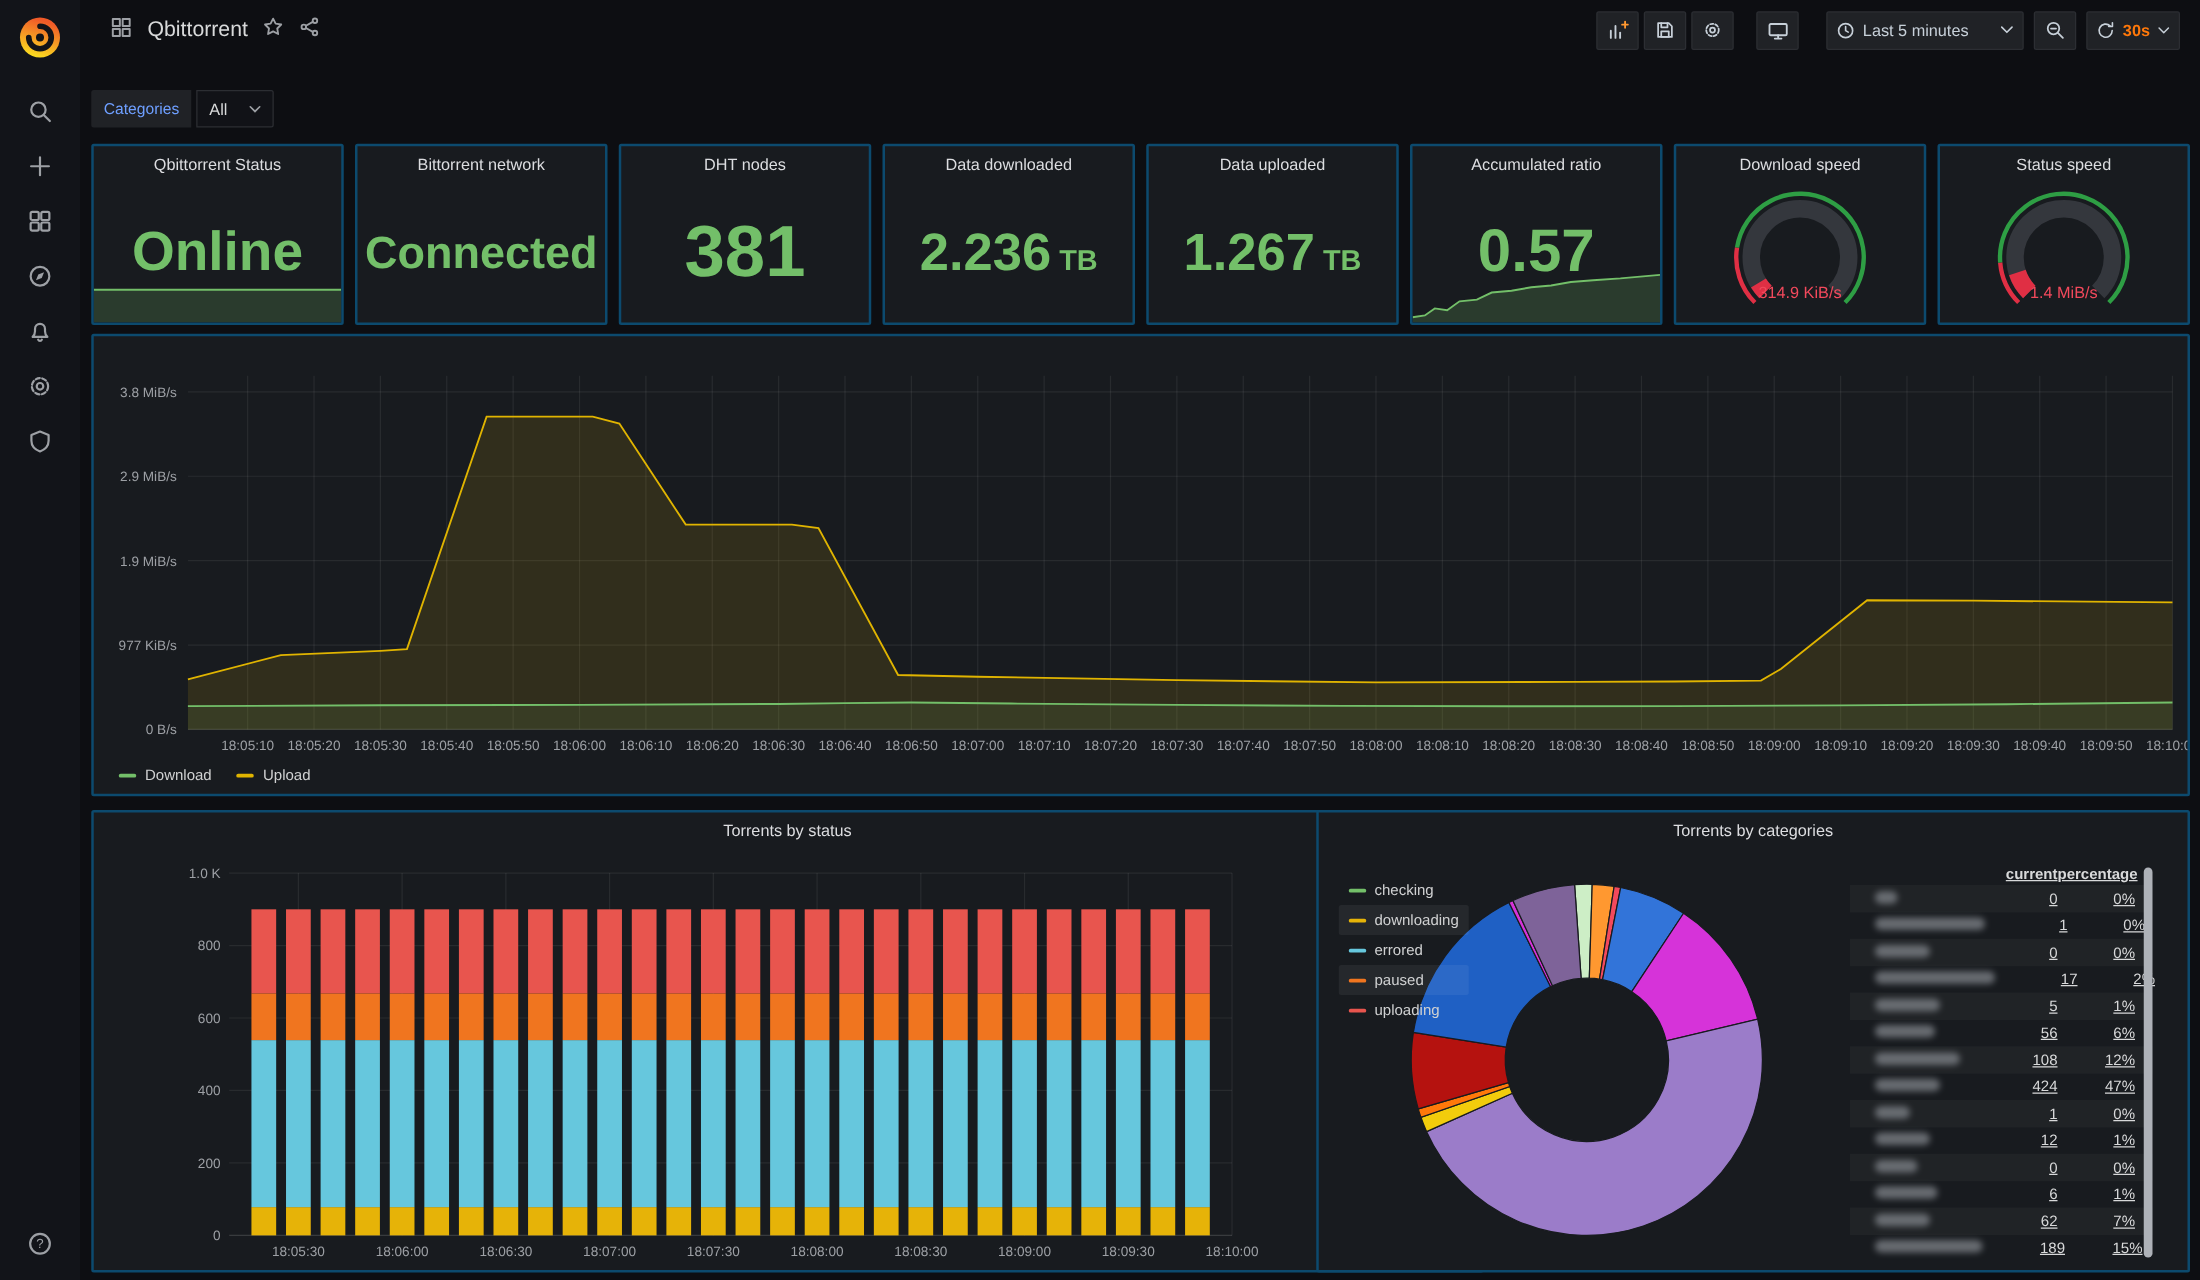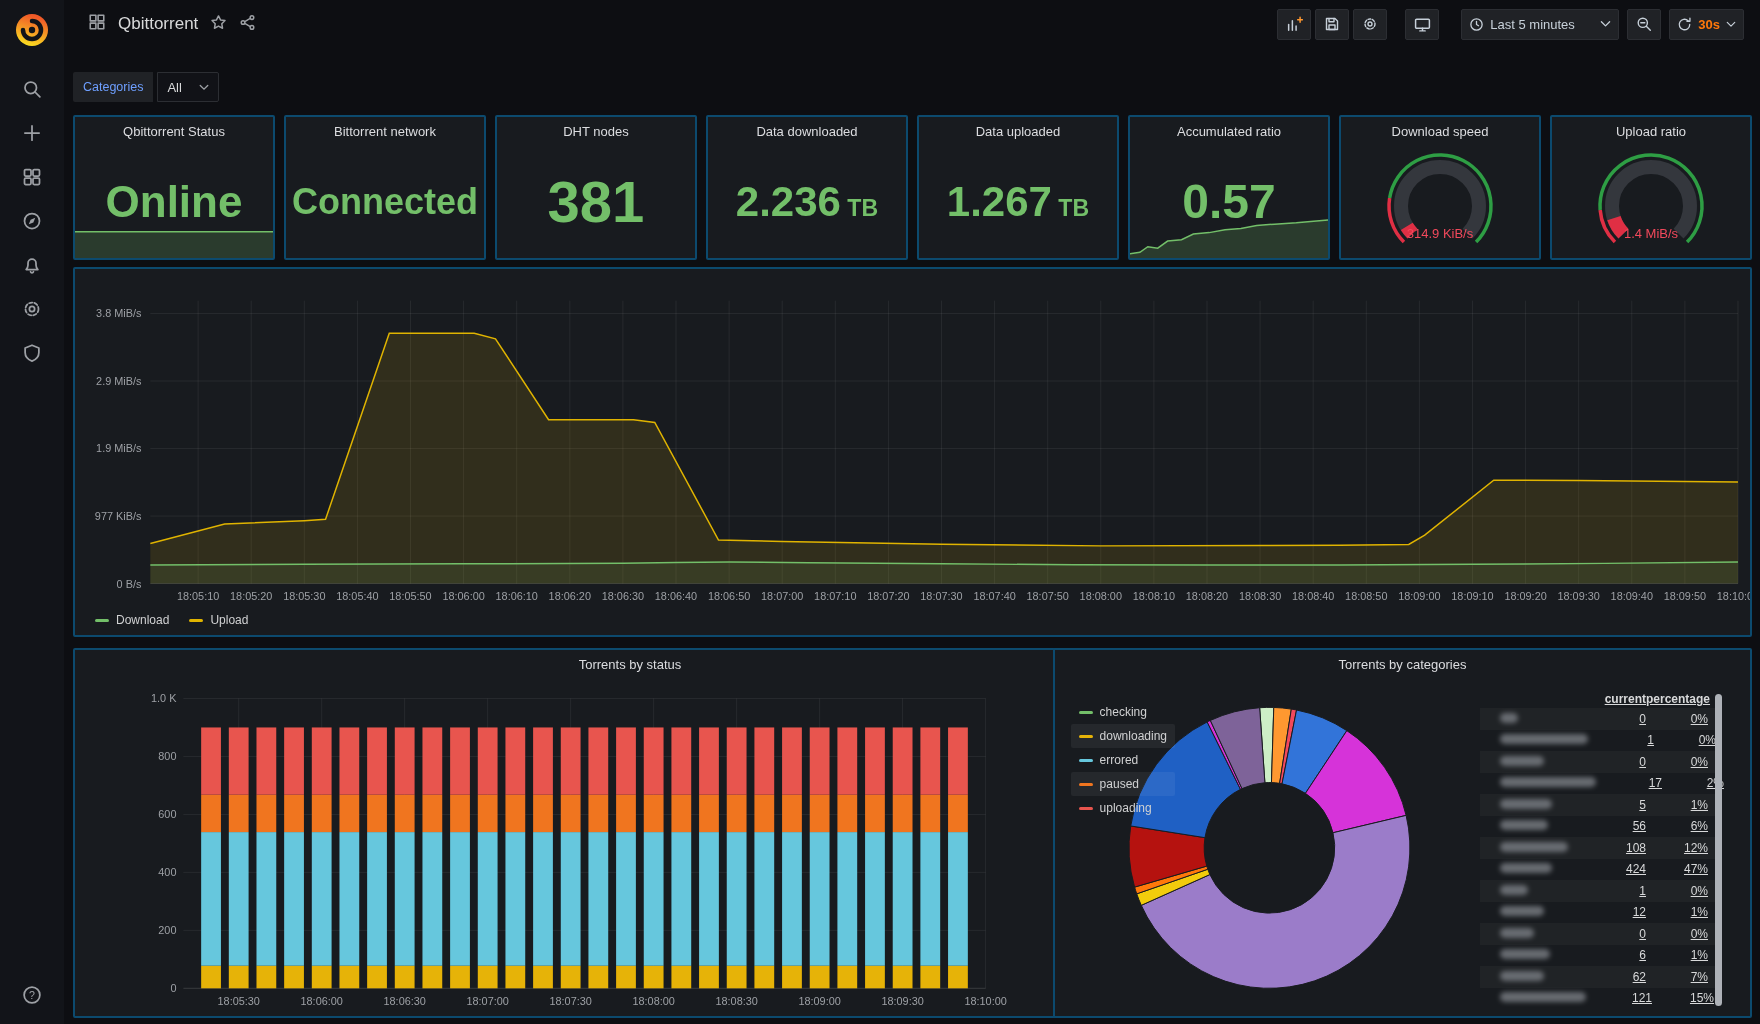--- a/index.html
+++ b/index.html
@@ -294,21 +294,21 @@
           <svg width="150" height="112">
             <path d="M47.42283553372464 87.57716446627535A39 39 0 1 1 102.57716446627535 87.57716446627535" stroke="#34373d" stroke-width="14" fill="none"></path>
             <path d="M47.42283553372464 87.57716446627535A39 39 0 0 1 41.7470335901904 80.377444023922" stroke="#e02f44" stroke-width="14" fill="none"></path>
             <path d="M38.93755415948607 96.06244584051393A51 51 0 0 1 24.627894629647976 52.02184228294822" stroke="#e02f44" stroke-width="3.5" fill="none"></path>
             <path d="M24.627894629647976 52.02184228294822A51 51 0 1 1 111.06244584051393 96.06244584051393" stroke="#2e9e44" stroke-width="3.5" fill="none"></path>
             <text x="75" y="92" text-anchor="middle" class="gauge-text">314.9 KiB/s</text>
           </svg>
         </div>
       </section>
       <section class="panel stat-panel">
-        <h2 class="panel-title">Upload ratio</h2>
+        <h2 class="panel-title">Status speed</h2>
         <div class="stat-body">
           <svg width="150" height="112">
             <path d="M47.42283553372464 87.57716446627535A39 39 0 1 1 102.57716446627535 87.57716446627535" stroke="#34373d" stroke-width="14" fill="none"></path>
             <path d="M47.42283553372464 87.57716446627535A39 39 0 0 1 37.908795864489015 72.05166278062296" stroke="#e02f44" stroke-width="14" fill="none"></path>
             <path d="M38.93755415948607 96.06244584051393A51 51 0 0 1 24.157215979610477 64.00141388212009" stroke="#e02f44" stroke-width="3.5" fill="none"></path>
             <path d="M24.157215979610477 64.00141388212009A51 51 0 1 1 111.06244584051393 96.06244584051393" stroke="#2e9e44" stroke-width="3.5" fill="none"></path>
             <text x="75" y="92" text-anchor="middle" class="gauge-text">1.4 MiB/s</text>
           </svg>
         </div>
       </section>
@@ -689,21 +689,21 @@
         <div class="cat-row">
           <span><span class="cat-swatch" style="background: rgb(196, 22, 42);"></span></span>
           <span><span class="blur-name" style="display: inline-block; width: 44px;"></span></span>
           <span class="cat-num">62</span>
           <span class="cat-num">7%</span>
           <span></span>
         </div>
         <div class="cat-row">
           <span><span class="cat-swatch" style="background: rgb(31, 96, 196);"></span></span>
           <span><span class="blur-name" style="display: inline-block; width: 86px;"></span></span>
-          <span class="cat-num">121</span>
+          <span class="cat-num">189</span>
           <span class="cat-num">15%</span>
           <span></span>
         </div>
         <div class="cat-scroll"></div>
       </div>
   </section>
 
 </div>
 
 </body></html>

